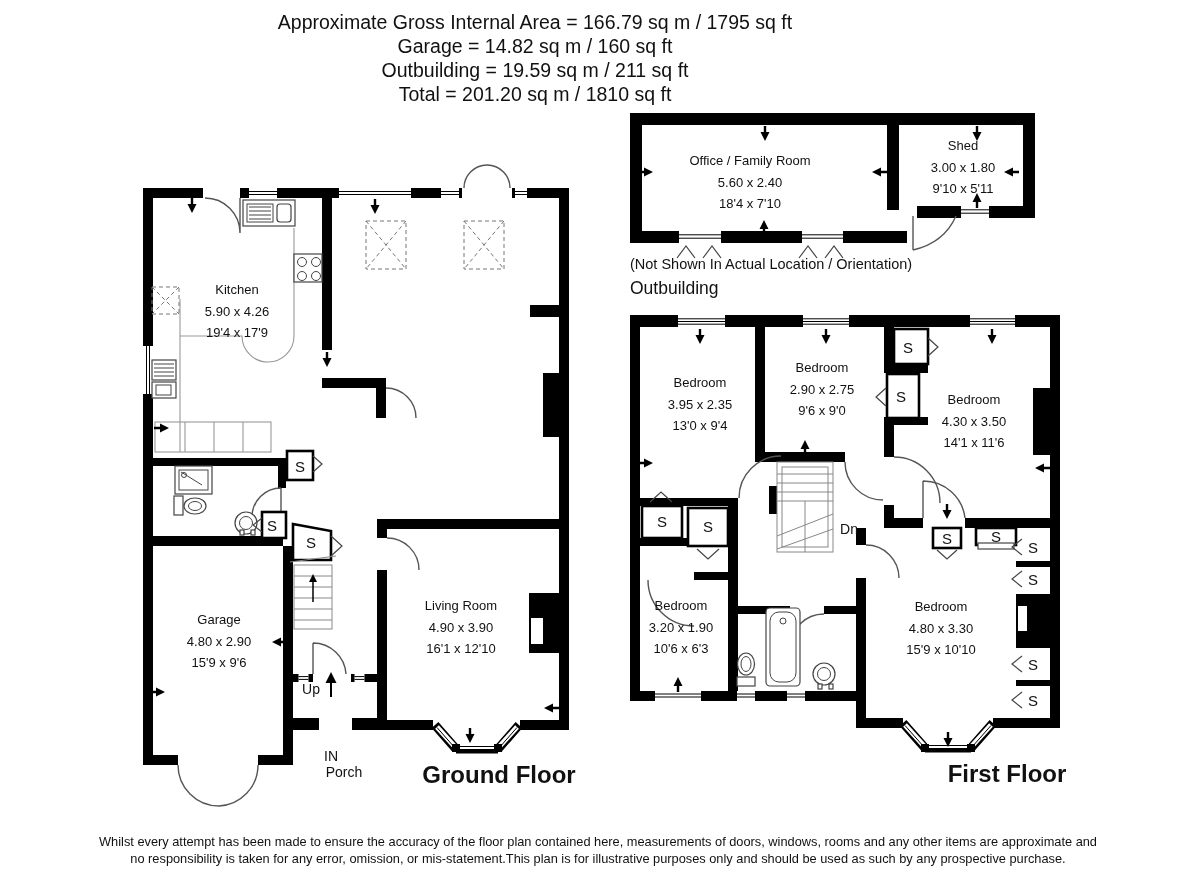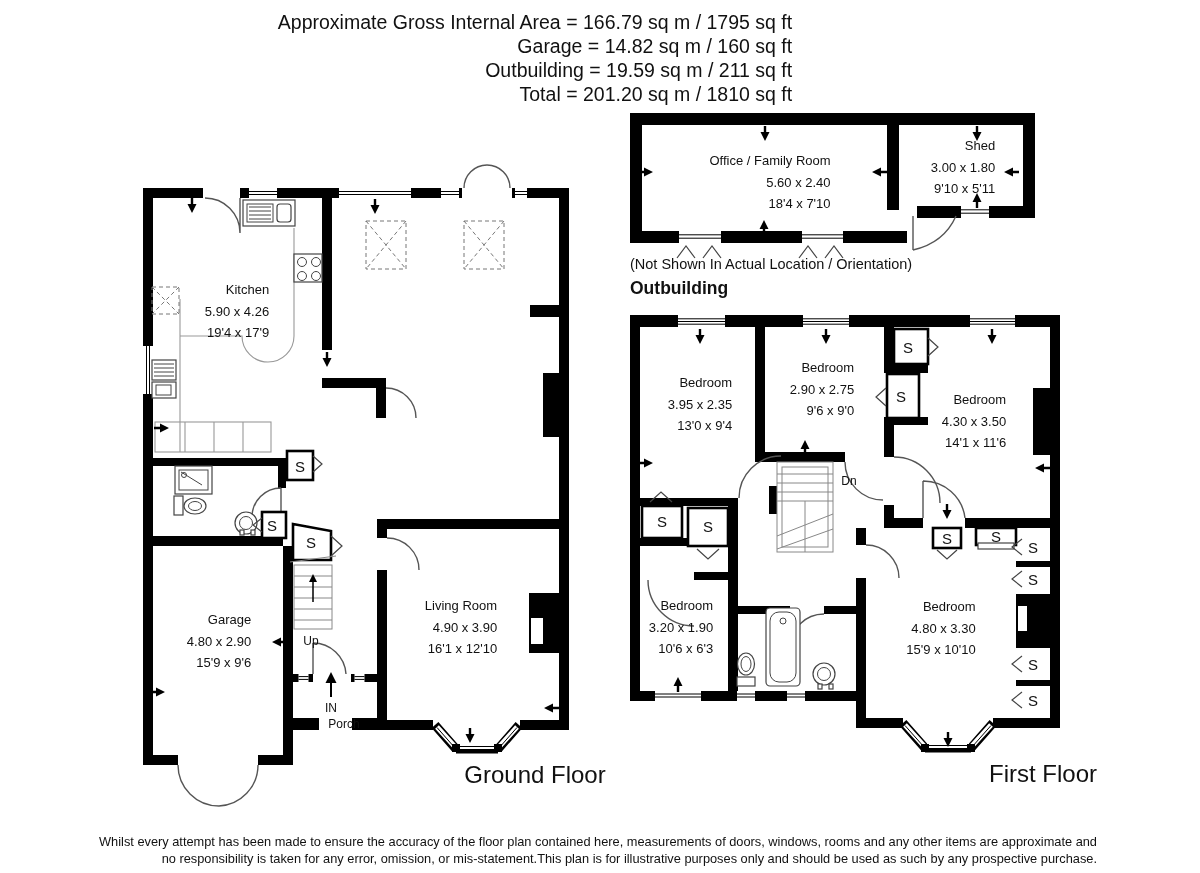--- a/index.html
+++ b/index.html
@@ -18,28 +18,28 @@
   .dash{fill:none;stroke:#777;stroke-width:1;stroke-dasharray:4 3;}
   .chev{fill:none;stroke:#444;stroke-width:1.2;}
   .sbox{fill:#fff;stroke:#000;stroke-width:2.6;}
   .stair{fill:#fff;stroke:#888;stroke-width:1;}
   .stl{stroke:#888;stroke-width:1;fill:none;}
   .arr{fill:#000;}
   .bayb{stroke:#000;stroke-width:9;fill:none;}
   .bayw{stroke:#fff;stroke-width:5;fill:none;}
   .bayc{stroke:#000;stroke-width:1;fill:none;}
   
-  .lbl{position:absolute;transform:translate(-50%,-50%);text-align:right;white-space:nowrap;}
+  .lbl{position:absolute;transform:translate(-50%,-50%);text-align:center;white-space:nowrap;}
   .hdr{font-size:19.5px;line-height:24px;}
   .room{font-size:13px;line-height:21.5px;}
   .slab{font-size:15px;}
-  .small{font-size:12px;}
-  .ftitle{font-size:24px;font-weight:400;margin-left:36px;}
+  .small{font-size:14px;margin-top:48px;}
+  .ftitle{font-size:24px;font-weight:700;}
   .obnote{position:absolute;font-size:14.5px;white-space:nowrap;}
-  .obtitle{position:absolute;font-size:17.5px;font-weight:700;white-space:nowrap;}
+  .obtitle{position:absolute;font-size:17.5px;font-weight:400;white-space:nowrap;}
   .footer{font-size:12.8px;line-height:17px;}
 </style>
 </head>
 <body>
 
 <div class="canvas">
 
 <svg width="1200" height="873" viewBox="0 0 1200 873">
   <defs>
     <path id="arrowsym" d="M0 -7 L4.5 2 L1.2 2 L1.2 8 L-1.2 8 L-1.2 2 L-4.5 2 Z"></path>
@@ -374,21 +374,21 @@
   </g>
 </svg>
 
 <div class="lbl hdr" style="left:535px;top:58px">
   <div>Approximate Gross Internal Area = 166.79 sq m / 1795 sq ft</div>
   <div>Garage = 14.82 sq m / 160 sq ft</div>
   <div>Outbuilding = 19.59 sq m / 211 sq ft</div>
   <div>Total = 201.20 sq m / 1810 sq ft</div>
 </div>
 
-<div class="lbl room" style="left:770px;top:182px">
+<div class="lbl room" style="left:750px;top:182px">
   <div>Office / Family Room</div>
   <div>5.60 x 2.40</div>
   <div>18'4 x 7'10</div>
 </div>
 <div class="lbl room" style="left:963px;top:167px">
   <div>Shed</div>
   <div>3.00 x 1.80</div>
   <div>9'10 x 5'11</div>
 </div>
 <div class="obnote" style="left:630px;top:256px">(Not Shown In Actual Location / Orientation)</div>

